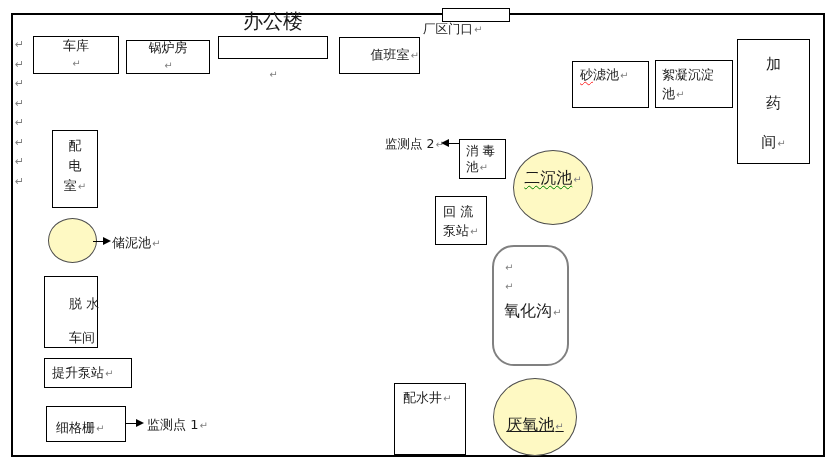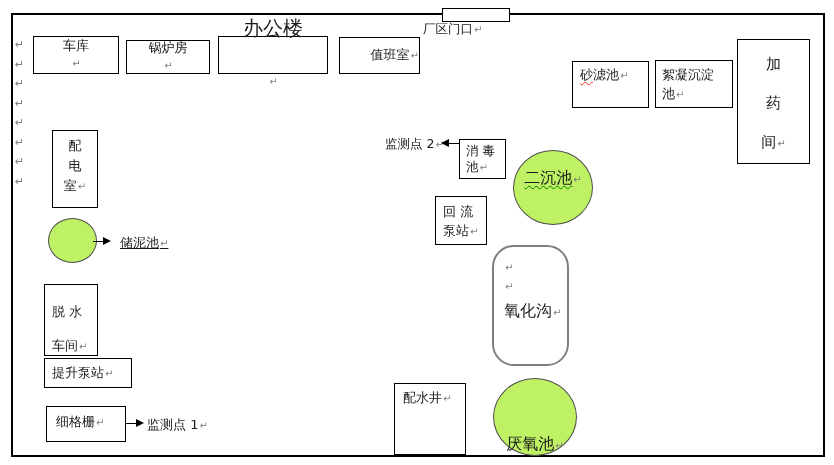--- a/index.html
+++ b/index.html
@@ -25,21 +25,21 @@
     position: absolute;
     border: 1px solid #000000;
     background: #ffffff;
     font-size: 13px;
     line-height: 18px;
   }
   .circle {
     position: absolute;
     border: 1px solid #4d4d4d;
     border-radius: 50%;
-    background: #bef264;
+    background: #fef9c3;
     display: flex;
     justify-content: center;
   }
   .rounded {
     position: absolute;
     border: 2px solid #808080;
     border-radius: 22px;
     background: #ffffff;
   }
   .pm {
@@ -125,21 +125,21 @@
   <div class="box center-lbl" style="left:33px; top:36px; width:86px; height:38px;">
     <span class="lbl">车库</span>
       <span class="pm">↵</span>
   </div>
 
   <div class="box center-lbl" style="left:126px; top:40px; width:84px; height:34px;">
     <span class="lbl">锅炉房</span>
       <span class="pm">↵</span>
   </div>
 
-  <div class="box center-lbl" style="left:218px; top:36px; width:110px; height:38px; font-size:20px;gap:36px;">
+  <div class="box center-lbl" style="left:218px; top:36px; width:110px; height:23px; font-size:20px;gap:36px;">
     <span class="lbl">办公楼</span>
       <span class="pm">↵</span>
   </div>
 
   <div class="box" style="left:339px; top:37px; width:81px; height:37px; padding:8px 0 0 12px;text-align:right;">
     <span class="lbl">值班室</span><span class="pm">↵</span>
   </div>
 
   <div class="box" style="left:572px; top:61px; width:77px; height:47px; padding:4px 0 0 7px;">
     <span class="lbl"><span class="wavy-red">砂</span><span>滤池</span></span><span class="pm">↵</span>
@@ -158,32 +158,32 @@
 
   <div class="box vstack" style="left:52px; top:130px; width:46px; height:78px; line-height:20px; padding-top:5px;">
     <span class="lbl">配</span>
     <span class="lbl">电</span>
     <span class="lbl"><span>室</span><span class="pm">↵</span></span>
   </div>
 
   <div class="circle" style="left:48px; top:218px; width:49px; height:45px;"></div>
   <div class="arrow-line" style="left:93px; top:241px; width:11px;"></div>
   <div class="arrow-head-right" style="left:103px; top:237px;"></div>
-  <div class="free-text" style="left:120px; top:234px;text-decoration:underline;"><span class="lbl">储泥池</span><span class="pm">↵</span></div>
-
-  <div class="box" style="left:44px; top:284px; width:54px; height:72px; padding:10px 0 0 7px; line-height:34px;">
+  <div class="free-text" style="left:112px; top:234px;"><span class="lbl">储泥池</span><span class="pm">↵</span></div>
+
+  <div class="box" style="left:44px; top:276px; width:54px; height:72px; padding:10px 0 0 24px; line-height:34px;">
     <span class="lbl">脱 水</span><br>
     <span class="lbl">车间</span><span class="pm">↵</span>
   </div>
 
   <div class="box" style="left:44px; top:358px; width:88px; height:30px; padding:5px 12px 0 7px;">
     <span class="lbl">提升泵站</span><span class="pm">↵</span>
   </div>
 
-  <div class="box" style="left:46px; top:406px; width:80px; height:36px; padding:6px 0 0 9px;">
+  <div class="box" style="left:46px; top:406px; width:80px; height:36px; padding:12px 0 0 9px;">
     <span class="lbl">细格栅</span><span class="pm">↵</span>
   </div>
   <div class="arrow-line" style="left:126px; top:423px; width:11px;"></div>
   <div class="arrow-head-right" style="left:136px; top:419px;"></div>
   <div class="free-text" style="left:147px; top:416px;"><span class="lbl">监测点 1</span><span class="pm">↵</span></div>
 
   <div class="free-text" style="left:385px; top:136px; font-size:12.5px;"><span class="lbl">监测点 2</span><span class="pm">↵</span></div>
   <div class="arrow-head-left" style="left:441px; top:139px;"></div>
   <div class="arrow-line" style="left:448px; top:143px; width:11px;"></div>
 
@@ -204,17 +204,17 @@
   <div class="rounded" style="left:492px; top:245px; width:77px; height:121px; padding:10px 0 0 10px;">
     <div style="line-height:17px;"><span class="pm">↵</span></div>
     <div style="line-height:17px;"><span class="pm">↵</span></div>
     <div style="margin-top:6px;"><span class="lbl">氧化沟</span><span class="pm">↵</span></div>
   </div>
 
   <div class="box" style="left:394px; top:383px; width:72px; height:72px; padding:5px 0 0 8px;">
     <span class="lbl">配水井</span><span class="pm">↵</span>
   </div>
 
-  <div class="circle" style="left:493px; top:378px; width:84px; height:78px; align-items:flex-end; padding-top:17px;">
+  <div class="circle" style="left:493px; top:378px; width:84px; height:78px; align-items:center; padding-top:17px;text-decoration:underline;">
     <span><span class="lbl">厌氧池</span><span class="pm">↵</span></span>
   </div>
 
 </div>
 
 </body></html>

